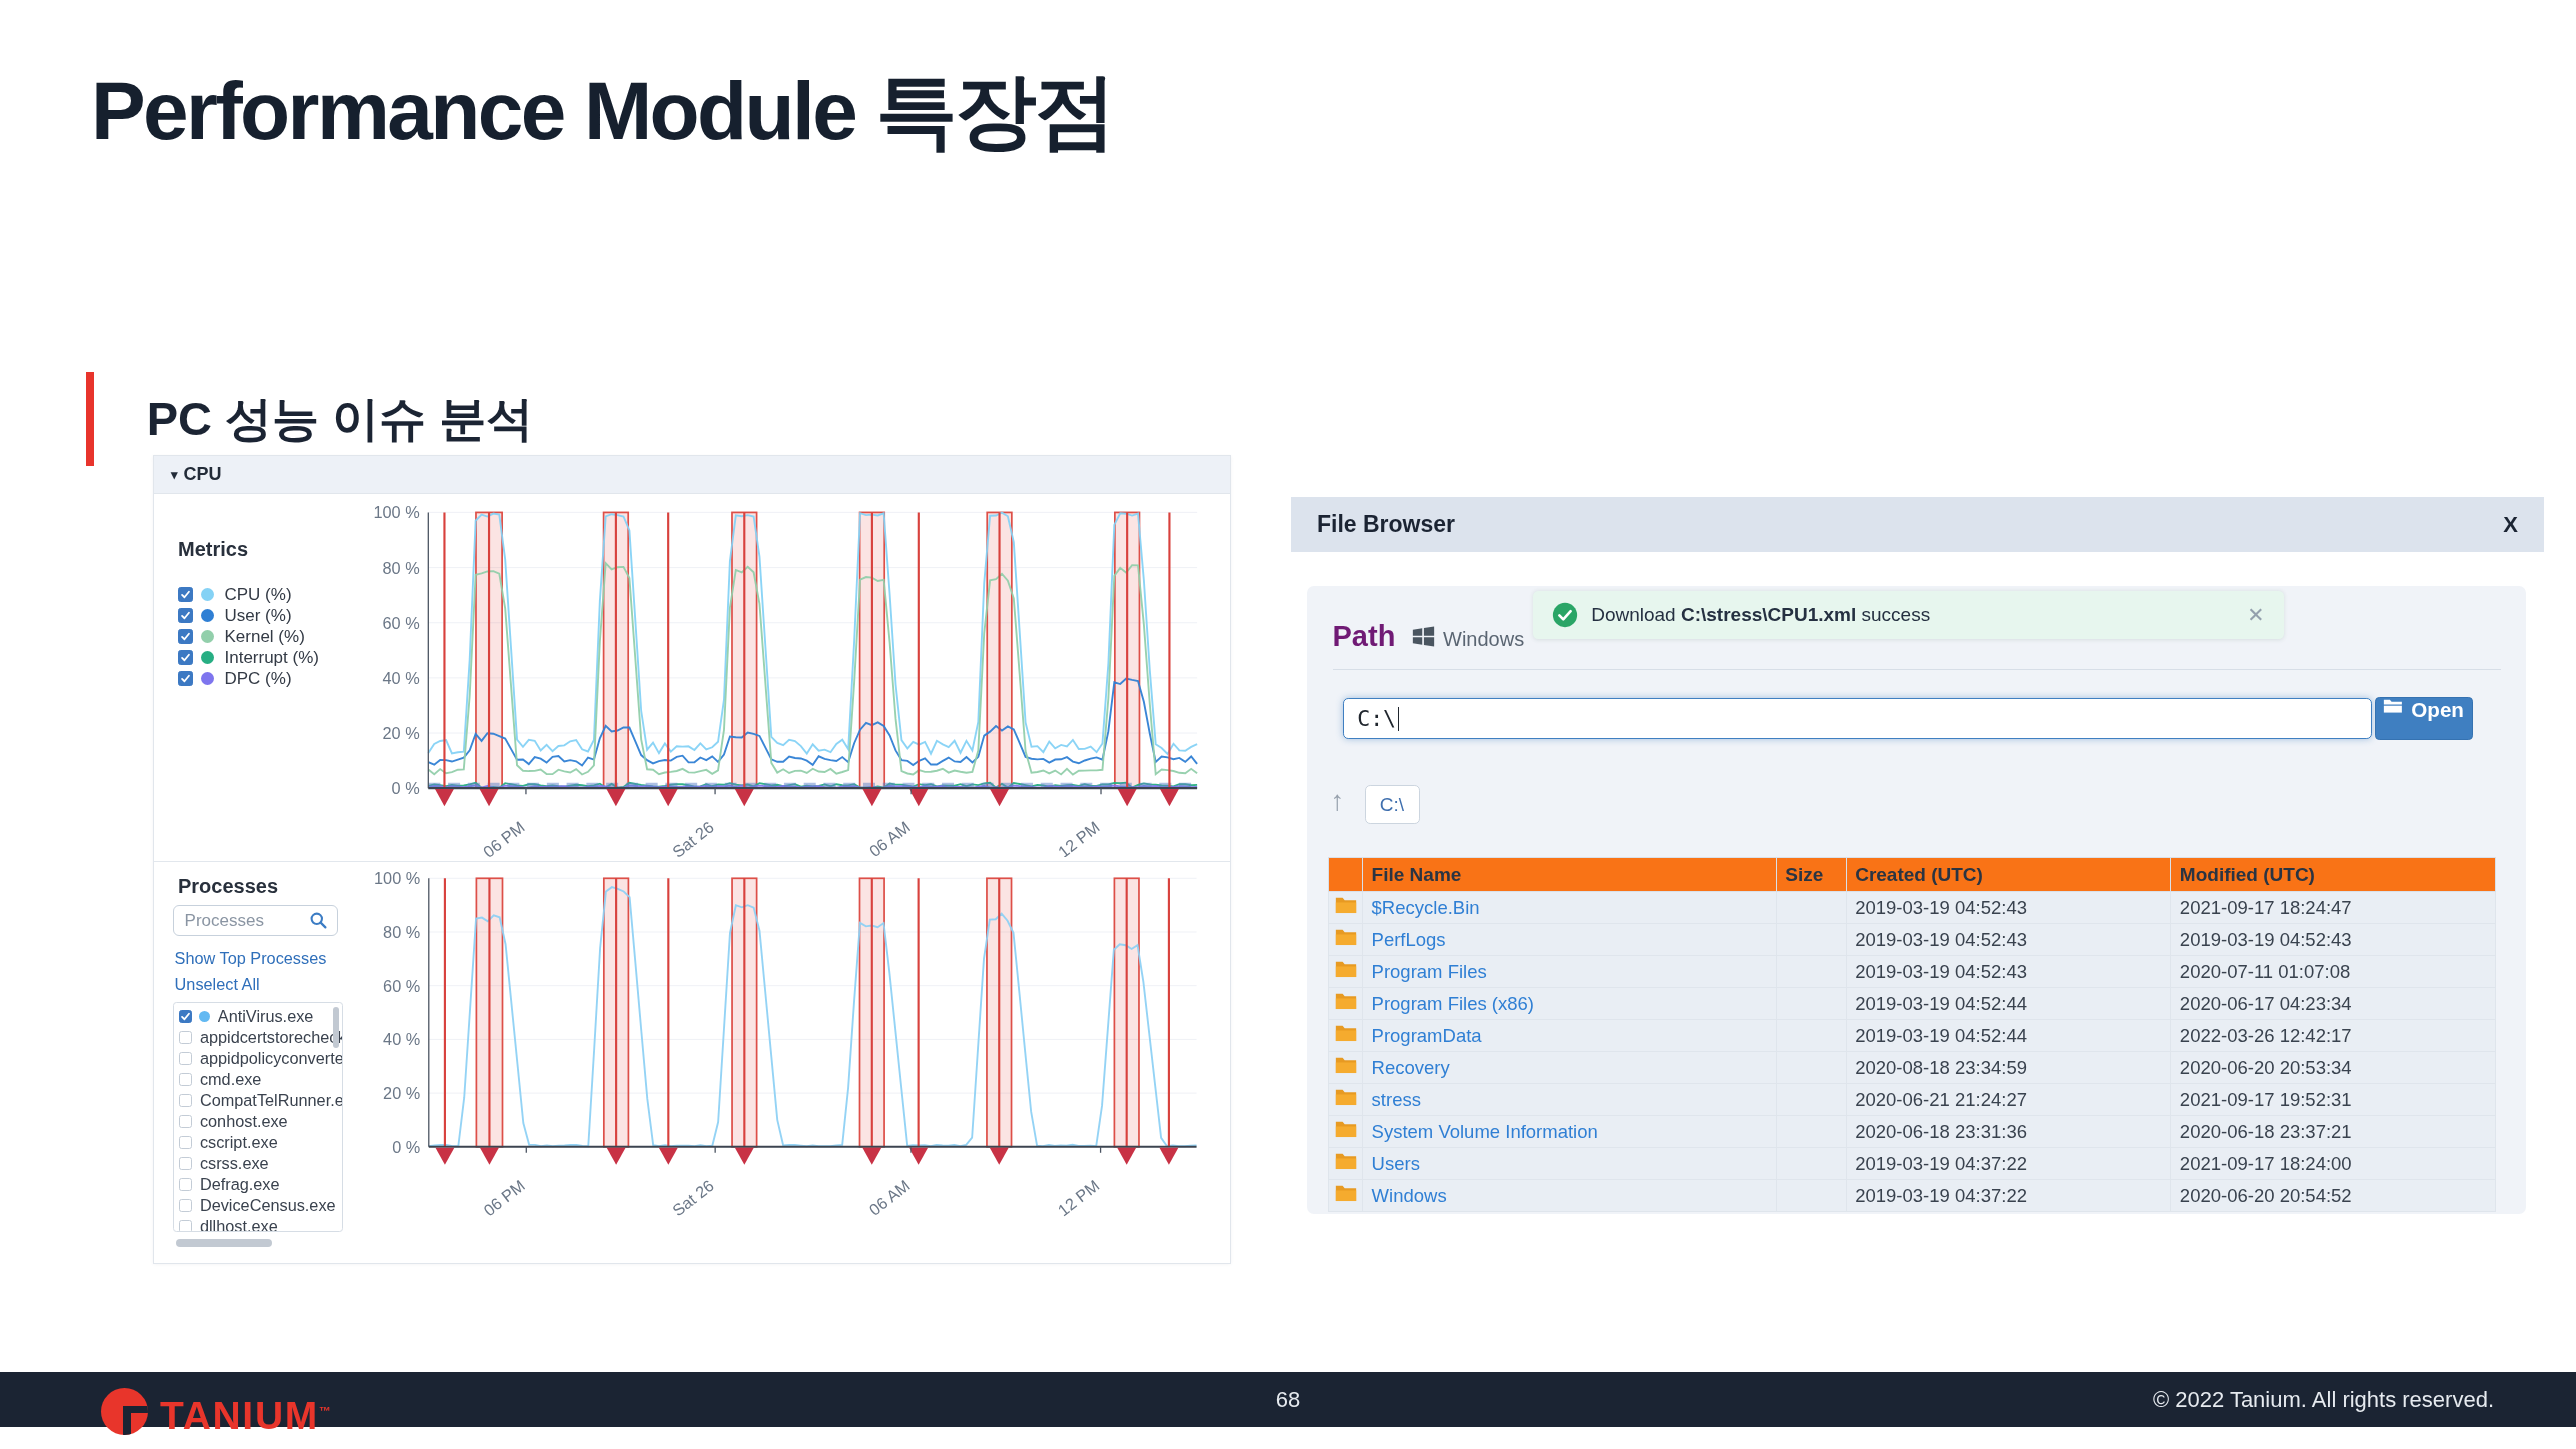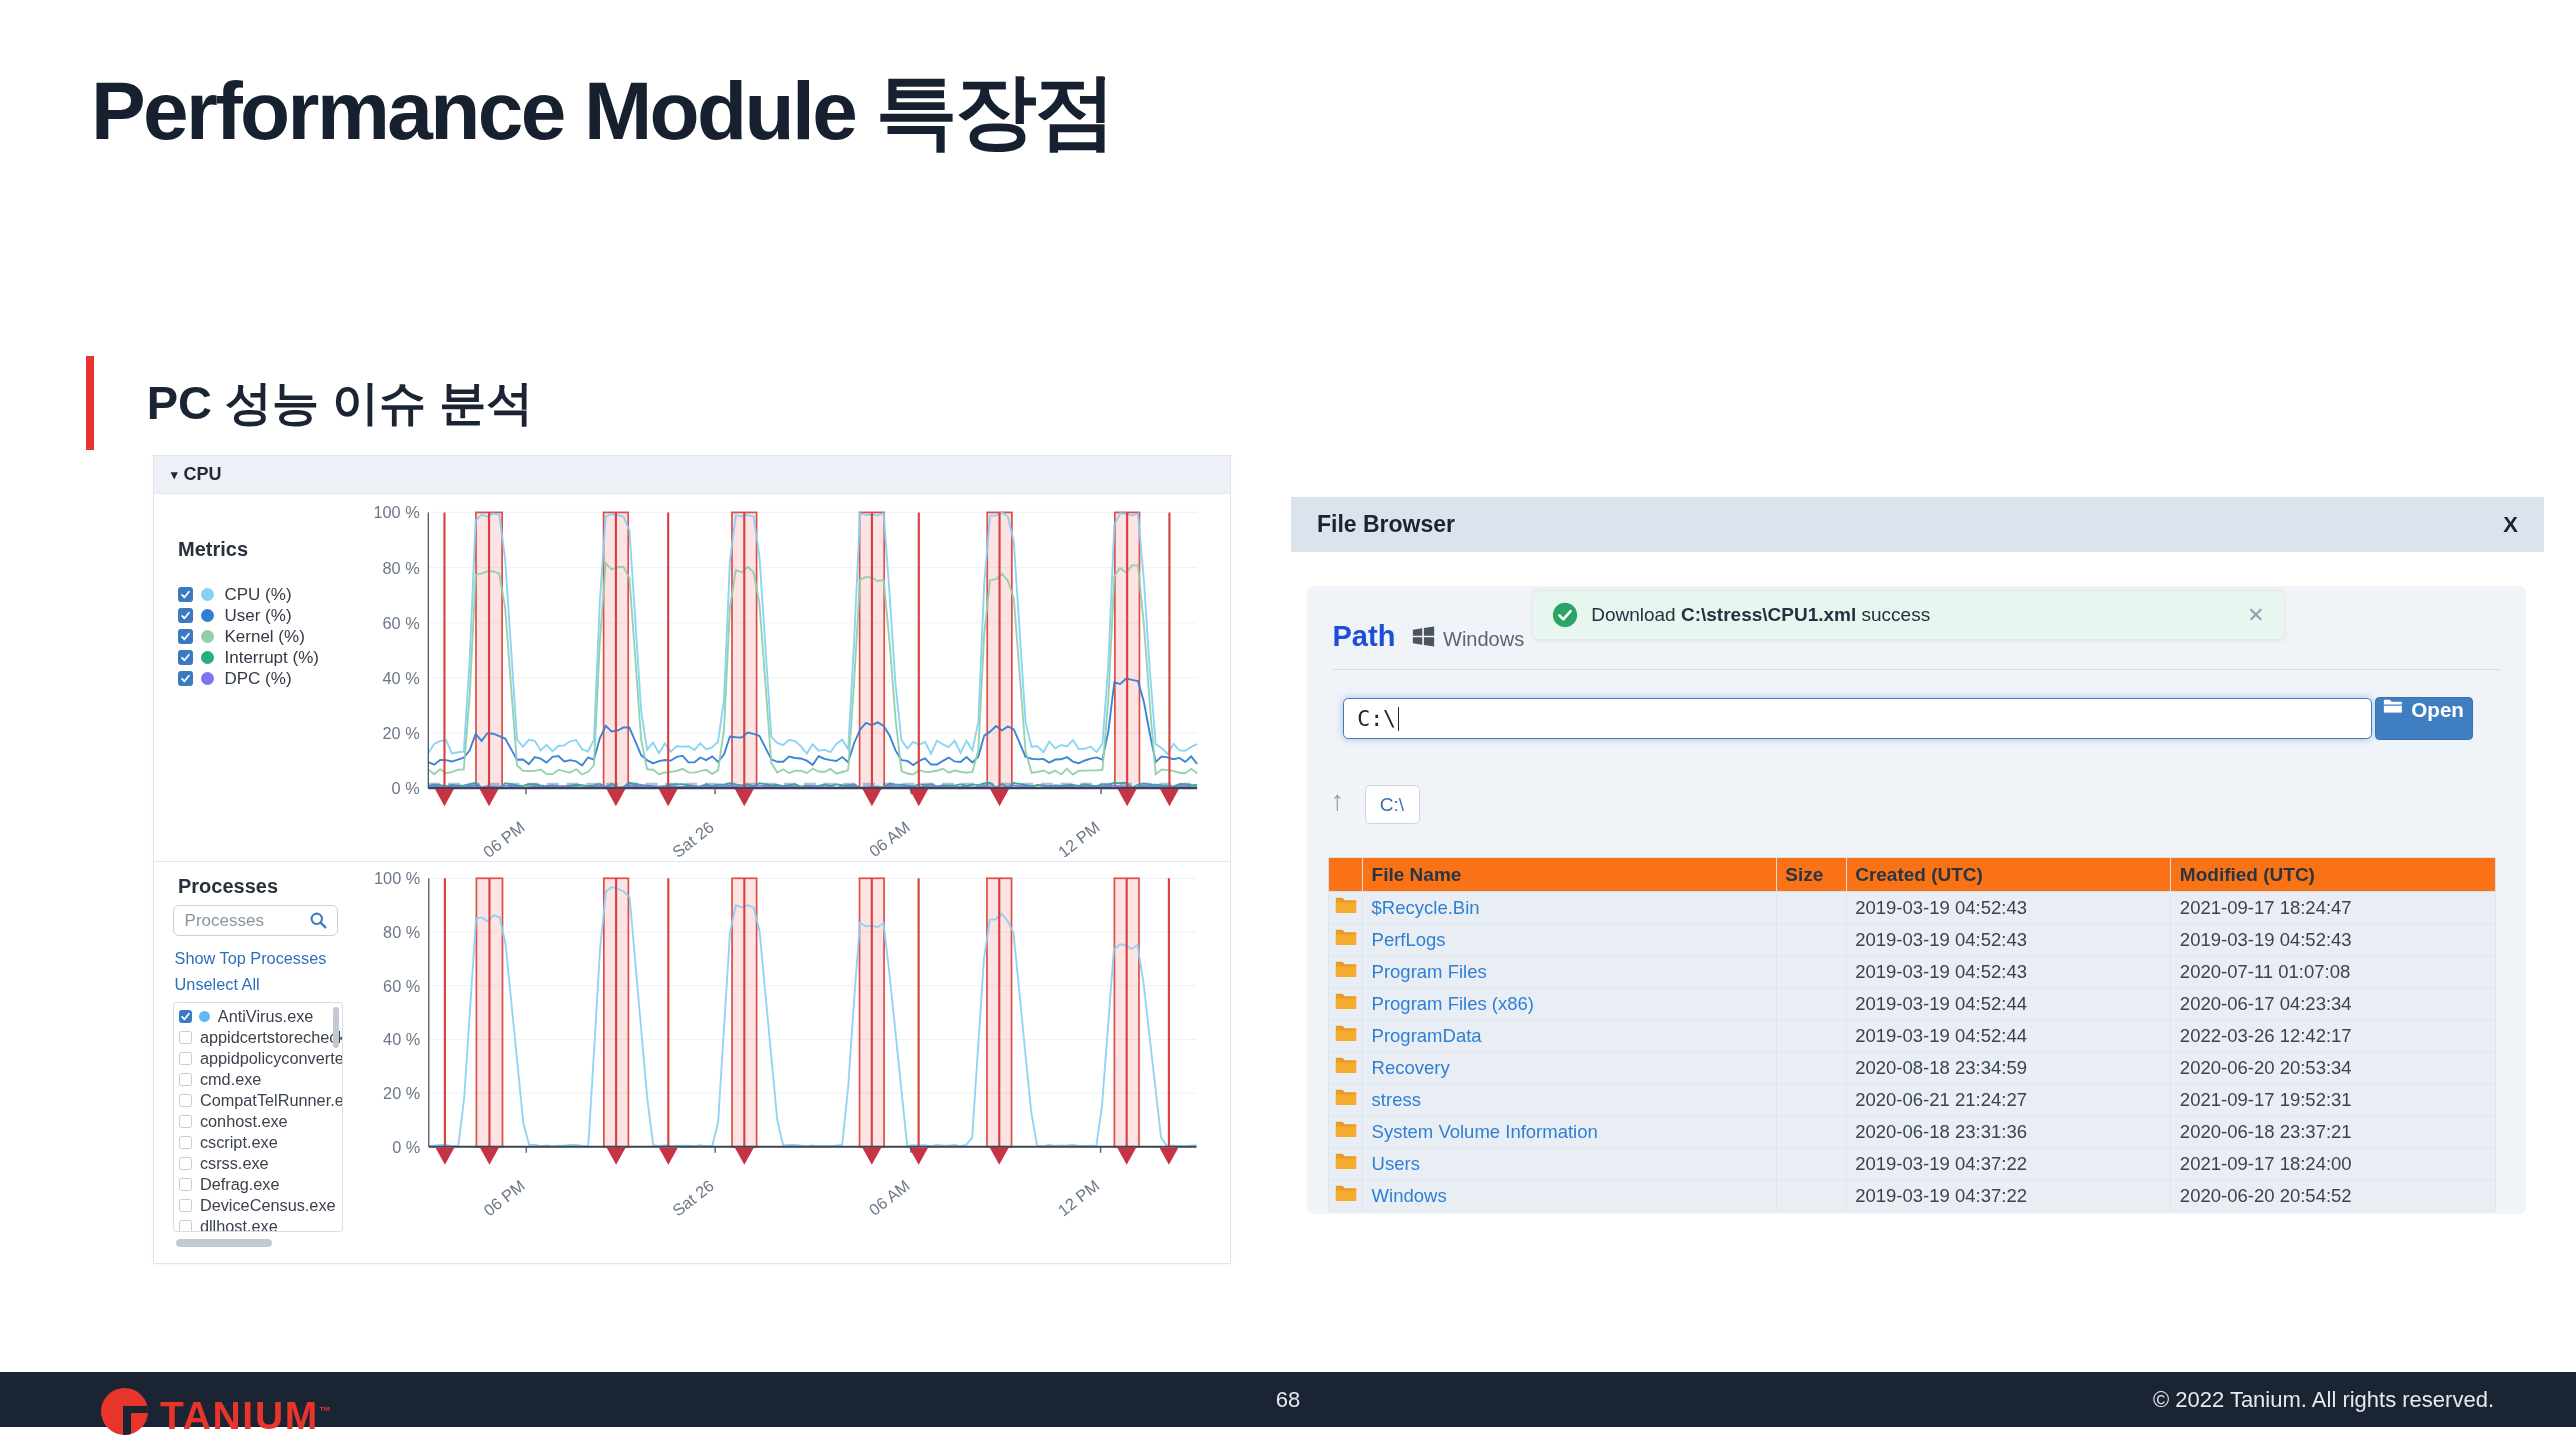--- a/index.html
+++ b/index.html
@@ -1,21 +1,21 @@
 <!DOCTYPE html>
 <html style="font-size:13.7px"><head>
 <meta charset="utf-8">
 <style>
   html,body{margin:0;padding:0;background:#fff;}
   *{box-sizing:border-box;font-family:"Liberation Sans",sans-serif;}
   .slide{position:relative;width:2576px;height:1449px;background:#ffffff;overflow:hidden;}
 
   
   .page-title{position:absolute;left:91px;top:57px;font-size:82px;font-weight:800;color:#16202e;letter-spacing:-2.6px;margin:0;}
-  .subtitle-row{position:absolute;left:86px;top:356px;display:flex;align-items:center;justify-content:space-between;}
+  .subtitle-row{position:absolute;left:86px;top:372px;display:flex;align-items:center;justify-content:space-between;}
   .accent-bar{width:7.7px;height:94px;background:#e8342c;margin-right:53px;}
   .subtitle{font-size:47px;font-weight:700;color:#1b2433;margin:0;}
 
   
   .perf-panel{position:absolute;left:153px;top:455px;width:1078px;height:809px;background:#fff;border:0.9px solid #e1e6ec;box-shadow:0 0.9px 3.4px rgba(30,40,60,.06);}
   .panel-header{height:38px;background:#edf1f7;border-bottom:0.9px solid #e1e6ec;display:flex;align-items:center;padding-left:17px;font-size:18px;font-weight:700;color:#222b38;}
   .panel-header .caret{font-size:13px;margin-right:6px;color:#222b38;}
   .metrics-title{position:absolute;left:24px;top:510px;font-size:20px;font-weight:700;color:#28303c;margin:0;}
   .metrics-title.m1{top:82px;}
   .metrics-title.m2{top:419px;}
@@ -49,21 +49,21 @@
   .fb-header{height:55px;background:#dce3ed;display:flex;align-items:center;justify-content:space-between;padding:0 26px;}
   .fb-title{font-size:23px;font-weight:700;color:#1b2433;}
   .fb-close{font-size:22px;font-weight:700;color:#1b2433;cursor:default;}
   .fb-card{position:absolute;left:15.5px;top:89px;width:1219px;height:628px;background:#f0f3f8;border-radius:6.9px;}
   .toast{position:absolute;left:226px;top:5.2px;width:751px;height:48px;background:#e7f6ee;border-radius:5.2px;box-shadow:0 0.9px 4.3px rgba(40,80,60,.12);display:flex;align-items:center;padding:0 19px;}
   .toast-check{width:26px;height:26px;flex:0 0 auto;}
   .toast-text{font-size:19px;color:#253041;margin-left:13.7px;flex:1;}
   .toast-text b{font-weight:700;}
   .toast-close{font-size:20.6px;color:#93a0ad;margin-left:10.3px;}
   .path-row{position:absolute;left:26px;top:34px;display:flex;align-items:baseline;}
-  .path-label{font-size:29px;font-weight:600;color:#1d4ed8;}
+  .path-label{font-size:29px;font-weight:600;color:#701a75;}
   .win-icon{margin-left:17px;align-self:center;}
   .os-label{font-size:20px;color:#5a6572;margin-left:7.7px;}
   .fb-div{position:absolute;left:26px;top:83px;width:1168px;height:0.9px;background:#d7dee7;}
   .path-input{position:absolute;left:36px;top:112px;width:1029px;height:41px;background:#fff;border:1.7px solid #3f7fc1;border-radius:5.2px;box-shadow:0 0 7.7px rgba(63,127,193,.45);display:flex;align-items:center;padding:0 13.7px;}
   .path-value{font-family:"DejaVu Sans Mono",monospace;font-size:21.5px;color:#20262e;}
   .text-caret{display:inline-block;width:1.7px;height:24px;background:#20262e;margin-left:1.7px;}
   .open-btn{position:absolute;left:1068px;top:111px;width:98px;height:43px;background:#3f7fc1;border:0.9px solid #3572b1;border-radius:4.3px;color:#fff;display:flex;justify-content:center;font-size:20.6px;font-weight:700;}
   .open-btn svg{margin-right:7.7px;}
   .up-arrow{position:absolute;left:24px;top:199px;font-size:28px;color:#97a1ad;font-weight:400;}
   .crumb{position:absolute;left:58px;top:199px;width:55px;height:39px;background:#fff;border:0.9px solid #ccd5df;border-radius:5.2px;display:flex;align-items:center;justify-content:center;font-size:19px;color:#3f6fae;}

